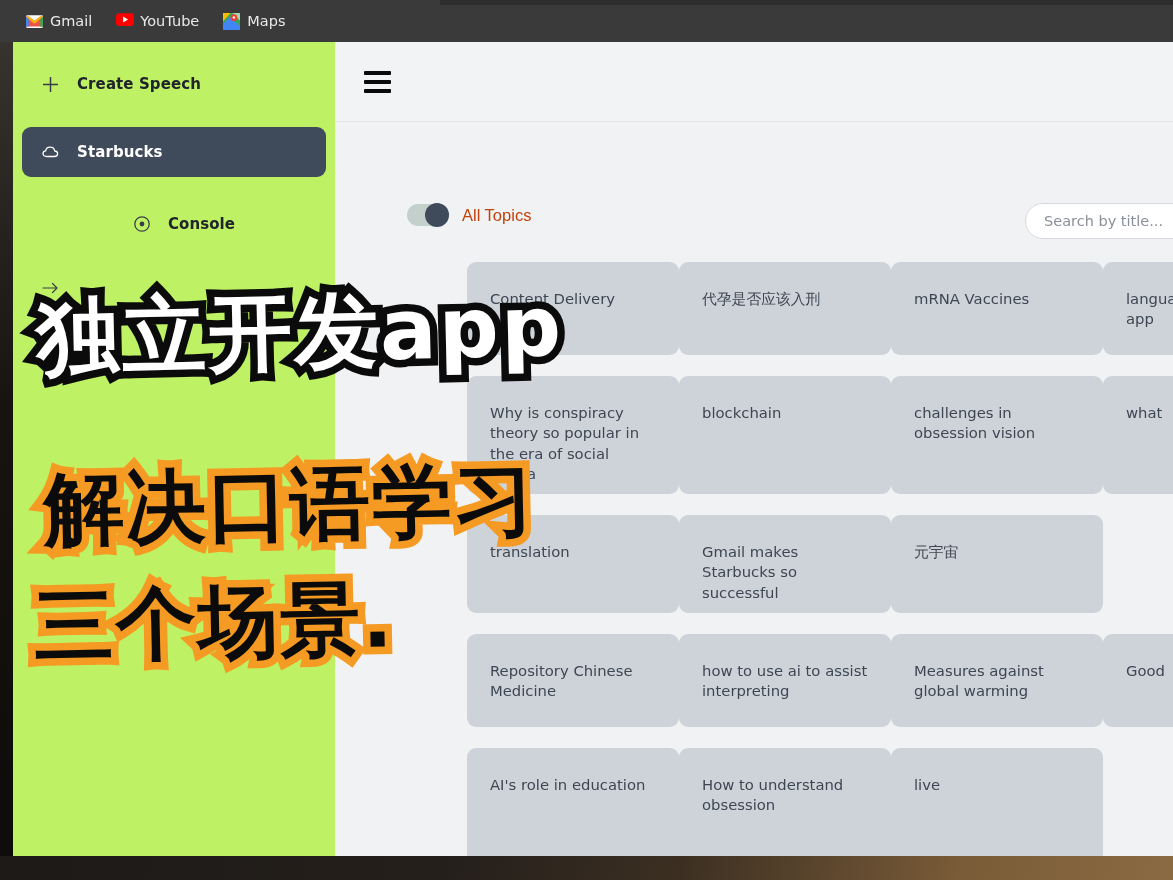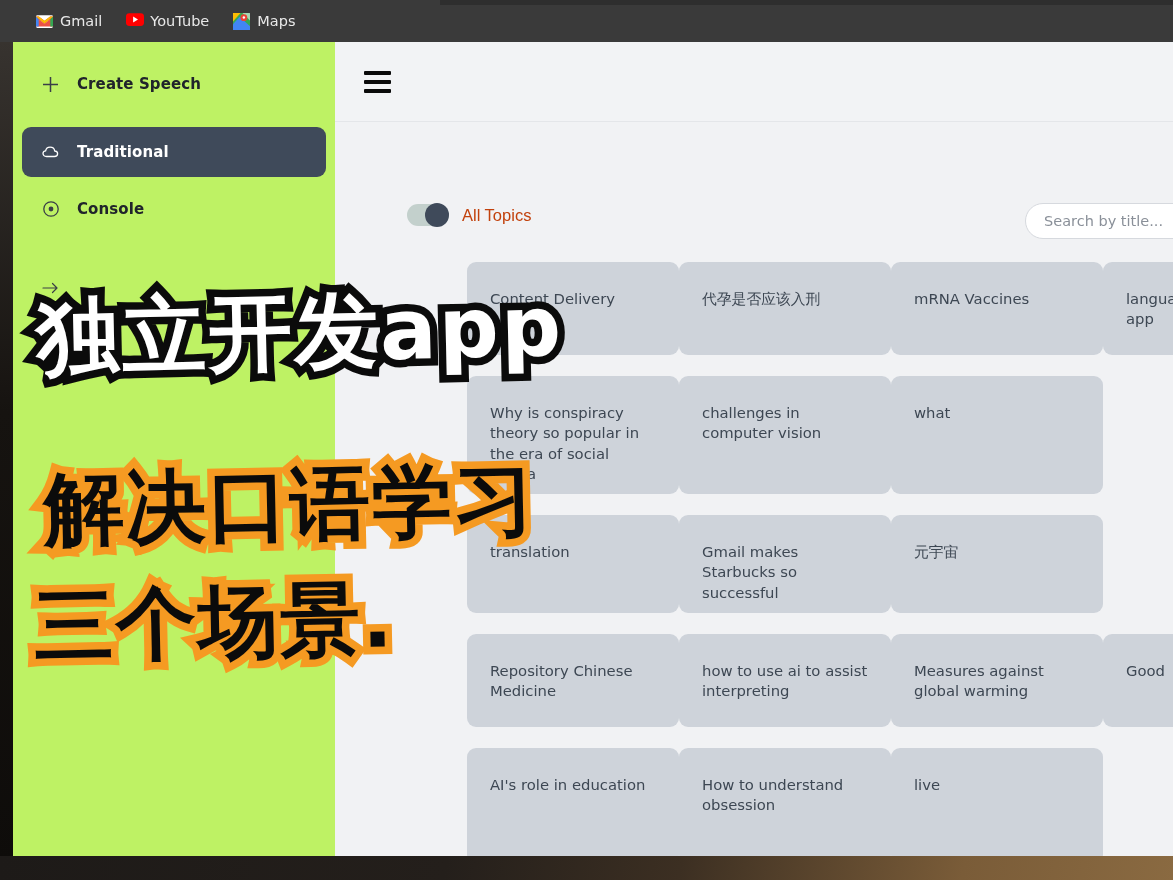--- a/index.html
+++ b/index.html
@@ -17,21 +17,21 @@
 
   
   .browser-chrome {
     position: absolute;
     left: 0; top: 0;
     width: 1173px;
     height: 42px;
     background: #3a3a3a;
     display: flex;
     align-items: center;
-    padding-left: 36px;
+    padding-left: 26px;
     box-sizing: border-box;
   }
   .chrome-notch {
     position: absolute;
     left: 440px; top: 0;
     width: 733px; height: 5px;
     background: #2e2e2e;
   }
   .bookmark {
     display: flex;
@@ -89,21 +89,21 @@
     letter-spacing: .1px;
     margin-left: 9px;
     font-family: "DejaVu Sans", sans-serif;
   }
   #nav-create { top: 17px; }
   #nav-repo {
     top: 85px;
     background: #3f4a5a;
     color: #ffffff;
   }
-  #nav-console { top: 142px; }
+  #nav-console { top: 157px; justify-content: center; }
   #nav-expand { top: 221px; }
 
   
   .main {
     position: absolute;
     left: 322px; top: 0;
     width: 838px;
     height: 822px;
     background: #f1f2f4;
   }
@@ -319,21 +319,21 @@
       </span>
       <span class="nav-label">Create Speech</span>
     </div>
 
     <div class="nav-item" id="nav-repo">
       <span class="nav-ico">
         <svg width="19" height="14" viewBox="0 0 19 14">
           <path d="M4.6 11.5 C2.2 11.5 1 10.1 1 8.6 C1 7.2 2.1 6 3.6 5.9 C4 3.7 5.8 2.2 8.1 2.2 C10.5 2.2 12.4 3.9 12.7 6 C14.4 6.1 15.6 7.2 15.6 8.7 C15.6 10.2 14.4 11.5 12.4 11.5 Z" fill="none" stroke="#ffffff" stroke-width="1.3" stroke-linejoin="round"></path>
         </svg>
       </span>
-      <span class="nav-label">Traditional</span>
+      <span class="nav-label">Starbucks</span>
     </div>
 
     <div class="nav-item" id="nav-console">
       <span class="nav-ico">
         <svg width="18" height="18" viewBox="0 0 18 18">
           <circle cx="9" cy="9" r="7.2" fill="none" stroke="#3a3f47" stroke-width="1.3"></circle>
           <circle cx="9" cy="9" r="2.4" fill="#3a3f47"></circle>
         </svg>
       </span>
       <span class="nav-label">Console</span>
@@ -374,21 +374,22 @@
 
       <div class="grid-row">
         <div class="card">Content Delivery</div>
         <div class="card">代孕是否应该入刑</div>
         <div class="card">mRNA Vaccines</div>
         <div class="card">language learning app</div>
       </div>
 
       <div class="grid-row">
         <div class="card tall">Why is conspiracy theory so popular in the era of social media</div>
-        <div class="card tall">challenges in computer vision</div>
+        <div class="card tall">blockchain</div>
+        <div class="card tall">challenges in obsession vision</div>
         <div class="card tall">what</div>
       </div>
 
       <div class="grid-row">
         <div class="card">translation</div>
         <div class="card">Gmail makes Starbucks so successful</div>
         <div class="card">元宇宙</div>
       </div>
 
       <div class="grid-row">

